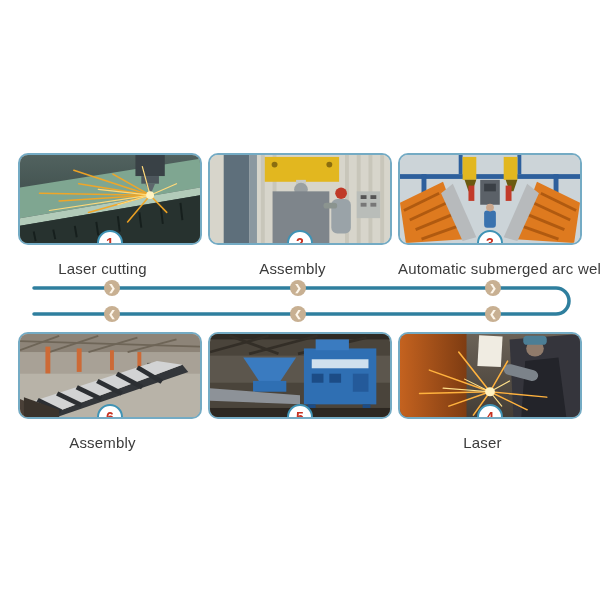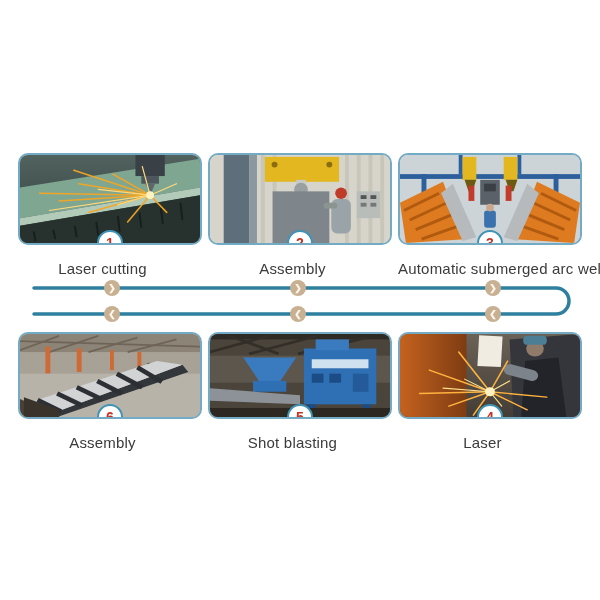--- a/index.html
+++ b/index.html
@@ -244,21 +244,20 @@
         <rect x="146" y="44" width="16" height="20" fill="#245a9a"></rect>
         <rect x="100" y="78" width="8" height="10" fill="#1c4c86"></rect>
         <rect x="156" y="78" width="8" height="10" fill="#1c4c86"></rect>
         <polygon points="0,60 92,68 92,78 0,74" fill="#8d9298"></polygon>
         <rect y="82" width="184" height="10" fill="#2c2721"></rect>
       </svg>
       <div class="badge-wrap">
         <div class="badge">5</div>
       </div>
     </div>
-    <div class="step-label">Shot blasting</div>
   </div>
 
   <div class="col col-3 row-bottom">
     <div class="card card-b">
       <svg viewBox="0 0 184 92" preserveAspectRatio="none">
         <defs>
           <linearGradient id="g4" x1="0" y1="0" x2="0" y2="1">
             <stop offset="0" stop-color="#6b6257"></stop>
               <stop offset="1" stop-color="#433d36"></stop>
           </linearGradient>

